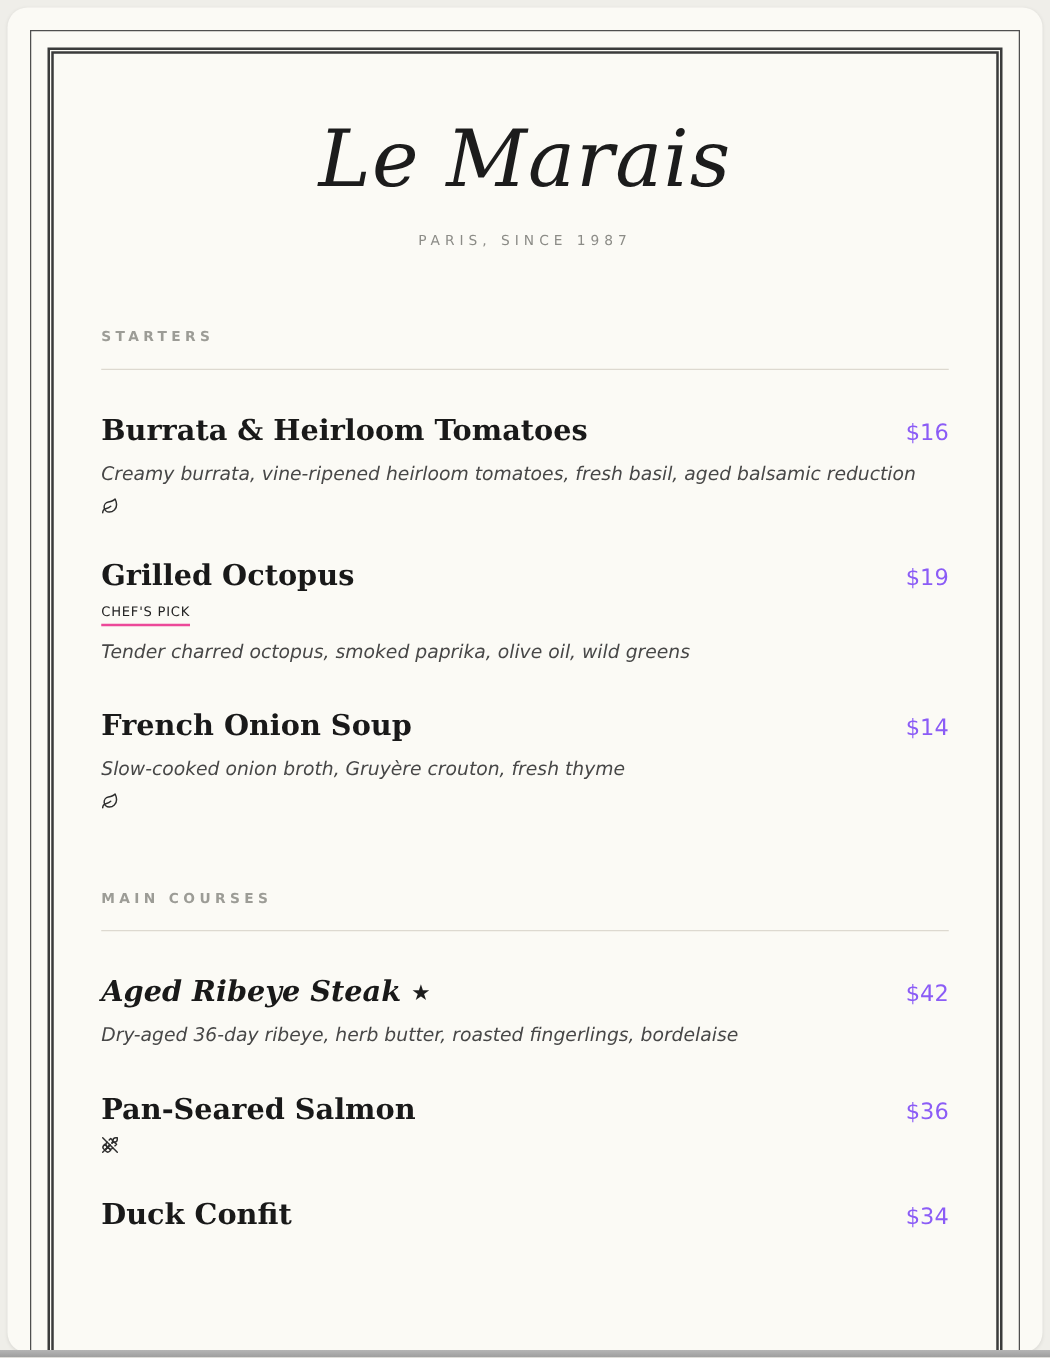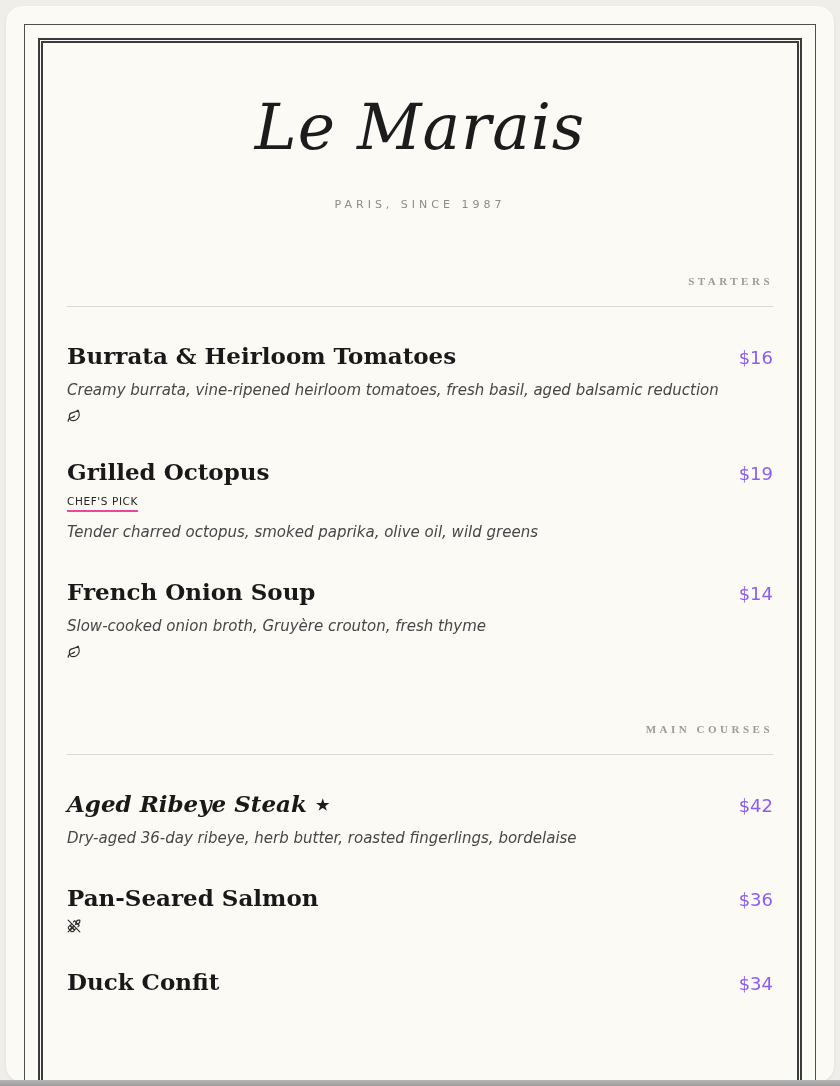--- a/index.html
+++ b/index.html
@@ -28,52 +28,51 @@
     border: 1px solid #4f4f4f;
   }
   .frame-inner {
     position: absolute;
     top: 32px; left: 32px; right: 32px; bottom: -30px;
     border: 5px double #3b3b3b;
   }
   .content {
     position: absolute;
     top: 37px; left: 37px; right: 37px; bottom: 0;
-    padding: 0 24px;
+    padding: 0 38px;
   }
 
   
   .menu-header { text-align: center; padding-top: 50px; }
   .restaurant-title {
     margin: 0;
     font-family: "DejaVu Serif", "Liberation Serif", serif;
     font-style: italic;
     font-weight: 400;
     font-size: 63px;
     line-height: 1.1;
     color: #1c1c1c;
     letter-spacing: 1px;
   }
   .tagline {
-    margin-top: 36px;
+    margin-top: 24px;
     font-size: 11px;
     font-weight: 500;
     letter-spacing: 4px;
     color: #8c8c87;
   }
 
   
   .section { margin-top: 64px; }
   .section-label {
-    text-align: right;
+    text-align: left;
     font-size: 11px;
     font-weight: 700;
     letter-spacing: 3.5px;
     color: #9c9c96;
-    font-family: Liberation Serif, serif;
   }
   .section-rule {
     border: none;
     border-top: 1px solid #ddd9d0;
     margin: 19px 0 0 0;
   }
 
   
   .item { margin-top: 35px; }
   .item-row {

